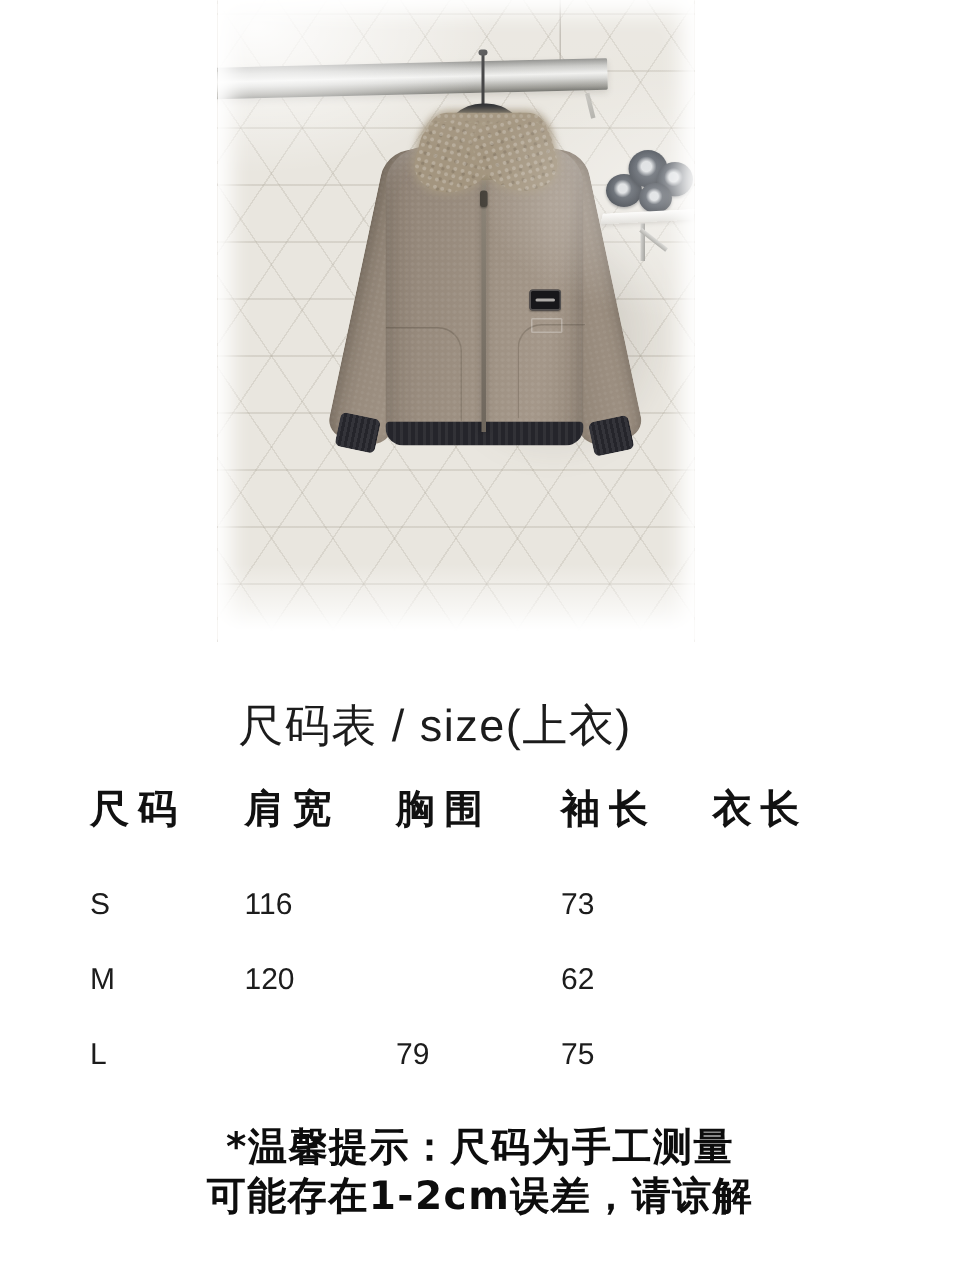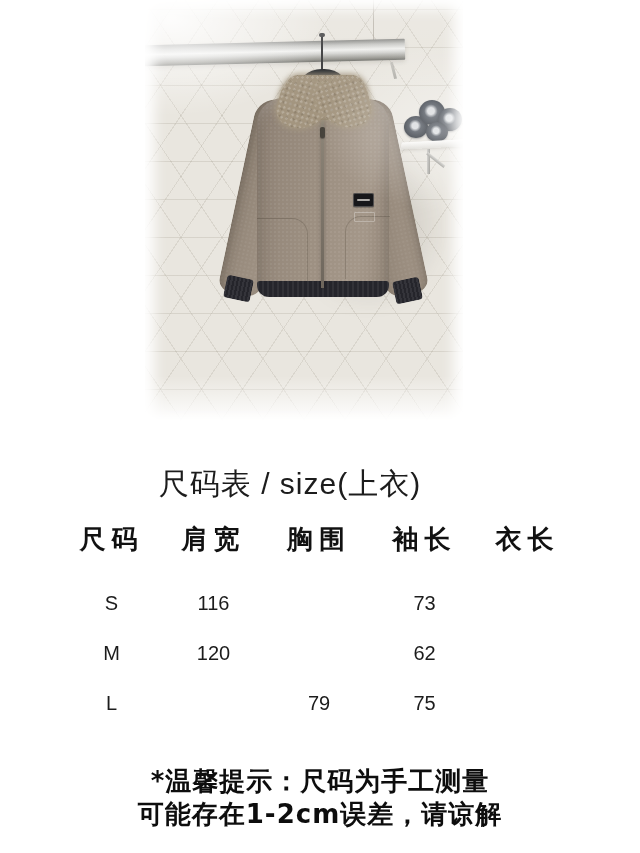--- a/index.html
+++ b/index.html
@@ -112,27 +112,27 @@
 
   .photo-fade-bottom{position:absolute;left:0;right:0;bottom:0;height:52px;
           background:linear-gradient(180deg, rgba(255,255,255,0), #ffffff 88%);}
   .photo-vignette{position:absolute;inset:0;pointer-events:none;box-shadow:inset 0 0 14px 9px #ffffff;}
 
   
   .chart-title{position:absolute;left:0;top:464px;width:580px;text-align:center;
           font-size:30px;font-weight:500;letter-spacing:1px;color:#1c1c1c;}
   .grid-row{position:absolute;left:60px;width:520px;display:grid;
           grid-template-columns:103px 101px 110px 101px 105px;align-items:center;}
-  .grid-row > div{text-align:center;}
+  .grid-row > div{}
   .header-row{top:522px;height:30px;font-weight:800;font-size:26px;letter-spacing:6px;color:#111;}
   .data-row{height:30px;font-size:20px;color:#1c1c1c;}
   .row-s{top:588px;} .row-m{top:638px;} .row-l{top:688px;}
   .size-note{position:absolute;left:0;top:749px;width:640px;text-align:center;
           font-family:"DejaVu Sans",sans-serif;font-weight:bold;font-size:26px;line-height:33px;
-          letter-spacing:1px;color:#0d0d0d;margin-top:16px;}
+          letter-spacing:1px;color:#0d0d0d;}
 </style>
 </head>
 <body>
 
 <div class="page">
 
   <div class="photo">
     <div class="wall-seam"></div>
     <div class="rail"></div>
     <div class="rail-bracket"></div>

